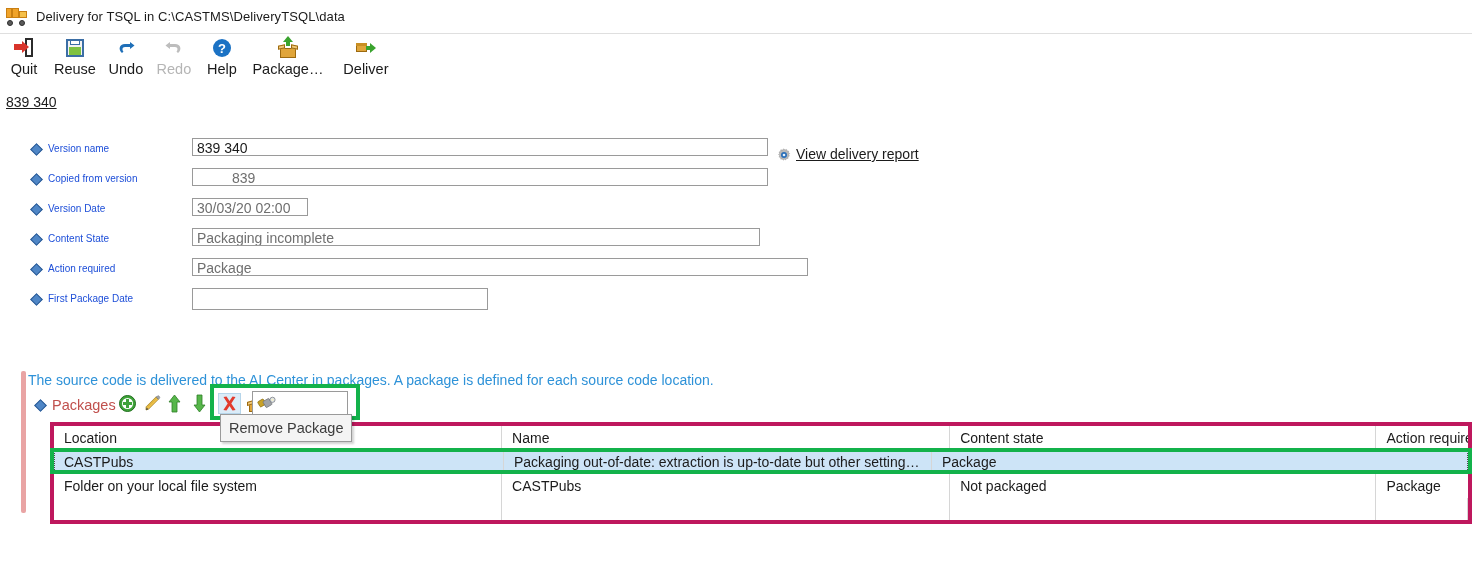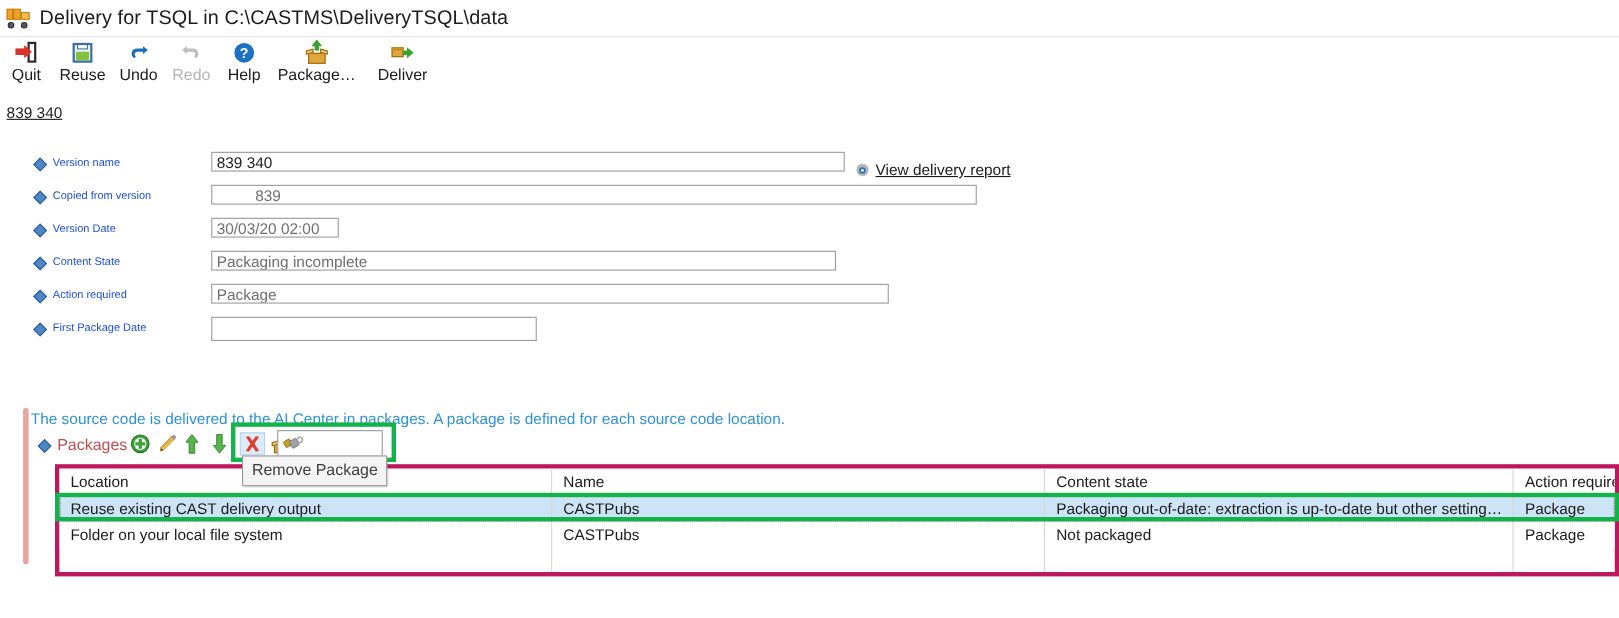--- a/index.html
+++ b/index.html
@@ -14,21 +14,21 @@
   }
 
   
   .titlebar{
     position:absolute;left:0;top:0;width:1472px;height:34px;
     display:flex;align-items:center;gap:8px;padding-left:6px;
     box-sizing:border-box;
     border-bottom:1px solid #dfdfdf;
     background:#ffffff;
   }
-  .title-text{font-size:18px;color:#1b1b1b;letter-spacing:.1px;}
+  .title-text{font-size:13px;color:#1b1b1b;letter-spacing:.1px;}
 
   
   .truck{position:relative;width:22px;height:18px;flex:none;}
   .truck .box{position:absolute;left:0;top:0;width:13px;height:10px;background:#f0a32a;border:1px solid #c97f12;box-sizing:border-box;}
   .truck .boxline{position:absolute;left:5px;top:0;width:2px;height:10px;background:#c97f12;}
   .truck .cab{position:absolute;left:13px;top:3px;width:8px;height:7px;background:#f5c04a;border:1px solid #c97f12;box-sizing:border-box;}
   .truck .w1,.truck .w2{position:absolute;bottom:0;width:6px;height:6px;border-radius:50%;background:#5a5a5a;border:1px solid #2e2e2e;box-sizing:border-box;}
   .truck .w1{left:1px;} .truck .w2{left:13px;}
 
   
@@ -285,21 +285,21 @@
         <circle cx="7" cy="7" r="1.3" fill="#e8f1fa"></circle>
       </svg>
     </span>
     <span class="report-link">View delivery report</span>
   </div>
 
 
   <div class="frow">
     <span class="fdiamond"></span>
     <span class="flabel">Copied from version</span>
-    <div class="finput" style="width:696px;padding-left:39px;">839</div>
+    <div class="finput" style="width:576px;padding-left:39px;">839</div>
   </div>
 
   <div class="frow">
     <span class="fdiamond"></span>
     <span class="flabel">Version Date</span>
     <div class="finput" style="width:116px;">30/03/20 02:00</div>
   </div>
 
   <div class="frow">
     <span class="fdiamond"></span>
@@ -389,21 +389,20 @@
 <div class="grid">
 
   <div class="grow ghead">
     <div class="gcell c0">Location</div>
     <div class="gcell c1">Name</div>
     <div class="gcell c2">Content state</div>
     <div class="gcell c3">Action required</div>
   </div>
 
   <div class="grow sel">
-    <div class="gcell c0">Reuse existing CAST delivery output</div>
     <div class="gcell c1">CASTPubs</div>
     <div class="gcell c2">Packaging out-of-date: extraction is up-to-date but other setting…</div>
     <div class="gcell c3">Package</div>
   </div>
 
   <div class="grow plain">
     <div class="gcell c0">Folder on your local file system</div>
     <div class="gcell c1">CASTPubs</div>
     <div class="gcell c2">Not packaged</div>
     <div class="gcell c3">Package</div>

